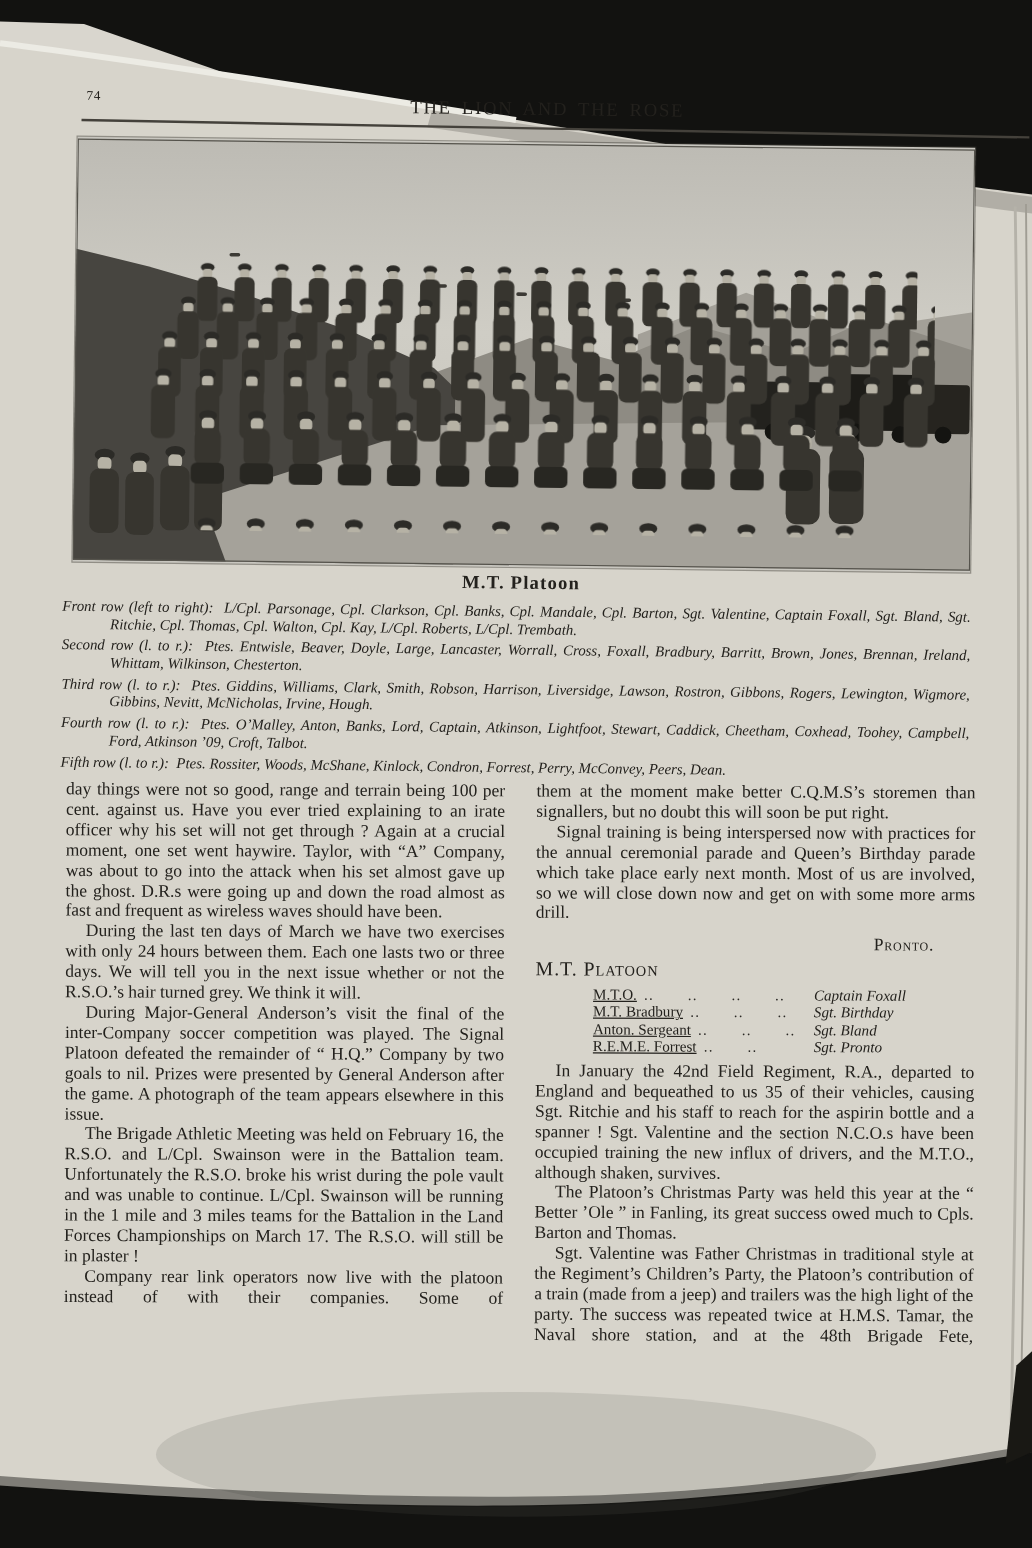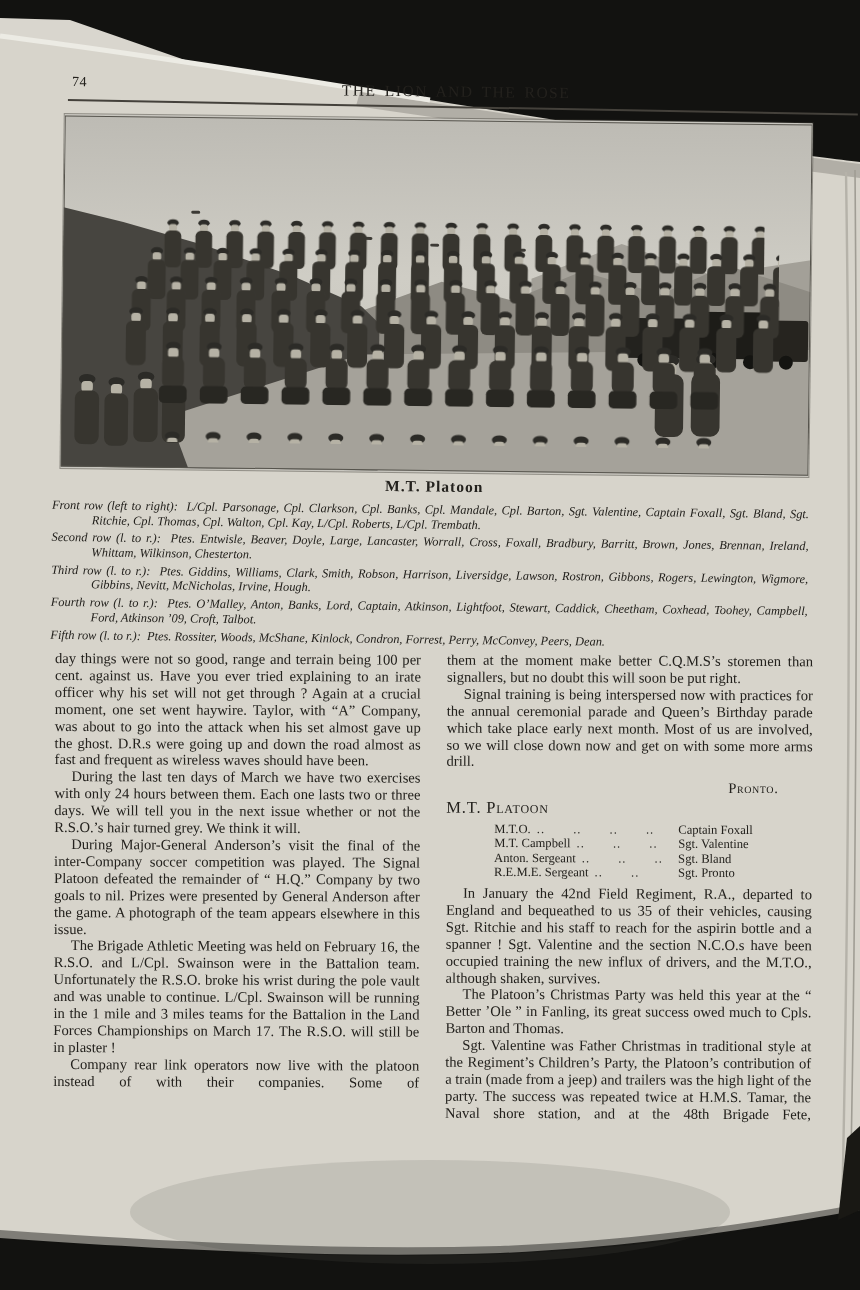--- a/index.html
+++ b/index.html
@@ -9,21 +9,21 @@
     font-family:"Liberation Serif","DejaVu Serif",serif;
     color:#23211d;
   }
   #scan-bg{position:absolute;left:0;top:0;z-index:0;}
   
   .tilt-a{position:absolute;left:0;top:0;width:860px;height:1290px;z-index:2;
           transform:rotate(0.7deg);transform-origin:65px 95px;pointer-events:none;}
   .tilt-b{position:absolute;left:0;top:0;width:860px;height:1290px;z-index:2;
           transform:rotate(0.25deg);transform-origin:60px 660px;pointer-events:none;}
   .hdr{position:absolute;left:70px;top:72px;width:772px;height:24px;}
-  .pgnum{position:absolute;left:2px;top:2px;font-size:14px;letter-spacing:.5px;}
+  .pgnum{position:absolute;left:2px;top:2px;font-size:11px;letter-spacing:.5px;}
   .jtitle{position:absolute;left:0;top:6px;width:100%;text-align:center;
           font-size:15.5px;letter-spacing:1.5px;word-spacing:3px;}
   .hrule{position:absolute;left:68px;top:99px;width:790px;height:1.6px;
          background:#44413b;transform:rotate(0.35deg);transform-origin:left center;}
   .photo-wrap{position:absolute;left:65px;top:114px;width:748px;height:354px;
               background:#c8c6bf;box-shadow:0 0 0 1px rgba(60,58,52,.45);}
   .caption{position:absolute;left:65px;top:473px;width:748px;text-align:center;
            font-weight:bold;font-size:15.5px;letter-spacing:1px;}
   .credits{position:absolute;left:57px;top:498px;width:757px;}
   .credit{margin:0 0 3.2px 0;font-style:italic;font-size:12.4px;line-height:14.6px;
@@ -33,24 +33,24 @@
   .col{flex:1;min-width:0;}
   .col p{margin:0;font-size:14.6px;line-height:16.9px;text-align:justify;}
   .col p.ind{text-indent:17px;}
   .col p.flast{text-align-last:justify;}
   .sig{margin:9px 0 4px 0 !important;text-align:right !important;
        padding-right:34px;font-variant:small-caps;letter-spacing:.6px;}
   .sechead{margin:4px 0 5px 0 !important;font-variant:small-caps;
            font-size:16.5px !important;letter-spacing:.8px;text-align:left !important;}
   .roster{margin:1px 0 6px 48px;width:312px;}
   .r-row{display:flex;align-items:baseline;font-size:12.6px;line-height:14.2px;}
-  .r-post{flex:none;}
+  .r-post{flex:none;text-decoration:underline;}
   .r-leader{flex:1;overflow:hidden;white-space:nowrap;padding:0 6px;
             word-spacing:1.9em;letter-spacing:1px;color:#2a2824;}
-  .r-name{flex:none;width:128px;text-align:left;}
+  .r-name{flex:none;width:128px;text-align:left;font-style:italic;}
 </style>
 </head>
 <body>
 
 <svg id="scan-bg" width="860" height="1290" viewBox="0 0 860 1290">
   <polygon points="0,18 70,20 185,60 95,68 0,40" fill="#d9d6ce"></polygon>
   <path d="M0,34 C180,56 420,100 620,130 C740,147 820,157 860,162
            L860,1210 C790,1222 660,1246 500,1253 C330,1259 140,1248 0,1238 Z" fill="#d7d4cb"></path>
   <path d="M360,92 C520,116 720,146 860,164 L860,178 C720,160 520,130 356,106 Z" fill="rgba(45,43,38,0.22)"></path>
   <path d="M0,36 C150,55 300,80 430,100" stroke="#ecebe4" stroke-width="5" fill="none"></path>
@@ -173,31 +173,31 @@
       <p class="sig">Pronto.</p>
       <p class="sechead">M.T. Platoon</p>
 
       <div class="roster">
         <div class="r-row">
           <span class="r-post">M.T.O.</span>
           <span class="r-leader">.. .. .. ..</span>
           <span class="r-name">Captain Foxall</span>
         </div>
         <div class="r-row">
-          <span class="r-post">M.T. Campbell</span>
+          <span class="r-post">M.T. Bradbury</span>
           <span class="r-leader">.. .. ..</span>
-          <span class="r-name">Sgt. Valentine</span>
+          <span class="r-name">Sgt. Birthday</span>
         </div>
         <div class="r-row">
           <span class="r-post">Anton. Sergeant</span>
           <span class="r-leader">.. .. ..</span>
           <span class="r-name">Sgt. Bland</span>
         </div>
         <div class="r-row">
-          <span class="r-post">R.E.M.E. Sergeant</span>
+          <span class="r-post">R.E.M.E. Forrest</span>
           <span class="r-leader">.. ..</span>
           <span class="r-name">Sgt. Pronto</span>
         </div>
       </div>
 
       <p class="ind">In January the 42nd Field Regiment, R.A., departed to England and bequeathed to us 35 of their vehicles, causing Sgt. Ritchie and his staff to reach for the aspirin bottle and a spanner !  Sgt. Valentine and the section N.C.O.s have been occupied training the new influx of drivers, and the M.T.O., although shaken, survives.</p>
       <p class="ind">The Platoon’s Christmas Party was held this year at the “ Better ’Ole ” in Fanling, its great success owed much to Cpls. Barton and Thomas.</p>
       <p class="ind flast">Sgt. Valentine was Father Christmas in traditional style at the Regiment’s Children’s Party, the Platoon’s contribution of a train (made from a jeep) and trailers was the high light of the party.  The success was repeated twice at H.M.S. Tamar, the Naval shore station, and at the 48th Brigade Fete,</p>
     </div>
 

